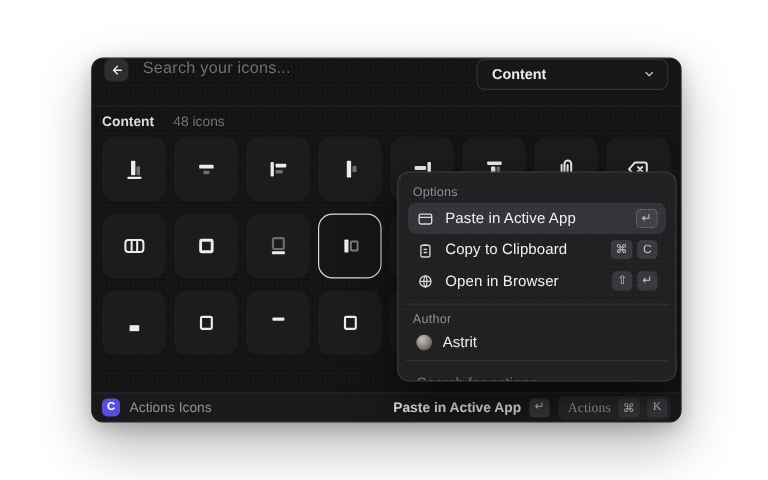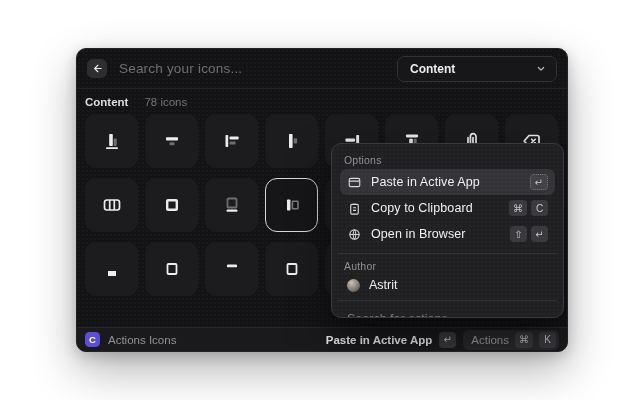--- a/index.html
+++ b/index.html
@@ -7,21 +7,21 @@
     font-family:"Liberation Sans","DejaVu Sans",sans-serif; }
   .window { position:absolute; left:76px; top:48px; width:492px; height:304px;
     background:#131315; border-radius:10px; overflow:hidden;
     box-shadow:0 18px 45px rgba(0,0,0,.30), 0 4px 14px rgba(0,0,0,.18);
     border:1px solid #222225; }
   .noise::before { content:""; position:absolute; inset:0; pointer-events:none;
     background-image:radial-gradient(rgba(255,255,255,.022) 1px, transparent 1.2px);
     background-size:4px 4px; z-index:0; }
   
   .topbar { position:absolute; left:0; top:0; right:0; height:40px;
-    border-bottom:1px solid #232327; display:flex; align-items:center; padding:0 10px; z-index:2; }
+    border-bottom:1px solid #232327; display:flex; padding:0 10px; z-index:2; }
   .backbtn { width:20px; height:19px; border-radius:6px; background:#2e2e31;
     display:flex; align-items:center; justify-content:center; flex:0 0 auto; }
   .search-ph { margin-left:12px; font-size:13.5px; color:#6f6f73; letter-spacing:.2px; flex:1; }
   .dropdown { width:160px; height:26px; border:1px solid #313136; background:#17171a;
     border-radius:7px; display:flex; align-items:center; padding:0 9px 0 12px; }
   .dropdown .val { font-size:12px; color:#ececec; font-weight:600; flex:1; }
   
   .sechead { position:absolute; left:8px; top:47px; display:flex; align-items:center; gap:16px; z-index:1; }
   .sechead .t1 { font-size:11.5px; font-weight:700; color:#dcdcdc; }
   .sechead .t2 { font-size:11.5px; color:#737377; }
@@ -51,21 +51,21 @@
   .msearch { font-size:12.5px; color:#77777b; padding:5px 7px 0; }
   
   .statusbar { position:absolute; left:0; right:0; bottom:0; height:24px; background:#1a1a1d;
     border-top:1px solid #28282b; display:flex; align-items:center; padding:0 8px; gap:8px; z-index:4; }
   .clogo { width:15px; height:15px; border-radius:4.5px; background:#5b4fd8; color:#fff;
     font-size:9.5px; font-weight:700; display:flex; align-items:center; justify-content:center; }
   .appname { font-size:11.5px; color:#929296; flex:1; }
   .sb-right { display:flex; align-items:center; gap:7px; }
   .sb-primary { font-size:11.5px; font-weight:700; color:#ececec; }
   .actions-group { display:flex; align-items:center; gap:6px; background:#29292d;
-    border-radius:6px; padding:2px 3px 2px 8px; }
+    border-radius:6px; padding:2px 3px 2px 8px;font-family:Liberation Serif, serif; }
   .actions-label { font-size:11.5px; color:#9c9ca0; }
   svg { display:block; }
 </style>
 </head>
 <body>
 
 <div class="window noise">
 
   <div class="topbar">
     <div class="backbtn">
@@ -77,21 +77,21 @@
     <div class="dropdown">
       <span class="val">Content</span>
       <svg width="12" height="12" viewBox="0 0 16 16">
         <path d="M4.5 6l3.5 3.5L11.5 6" stroke="#bdbdbd" stroke-width="1.6" fill="none" stroke-linecap="round" stroke-linejoin="round"></path>
       </svg>
     </div>
   </div>
 
   <div class="sechead">
     <span class="t1">Content</span>
-    <span class="t2">78 icons</span>
+    <span class="t2">48 icons</span>
   </div>
 
   <div class="grid">
     <div class="tile">
         <svg width="24" height="24" viewBox="0 0 24 24">
           <rect x="9.2" y="5" width="3.6" height="12" rx="0.8" fill="#ececec"></rect>
           <rect x="13.7" y="9.5" width="3" height="7.5" rx="0.8" fill="#6e6e6e"></rect>
           <rect x="6" y="18.2" width="12" height="1.9" rx="0.9" fill="#ececec"></rect>
         </svg>
       </div>

